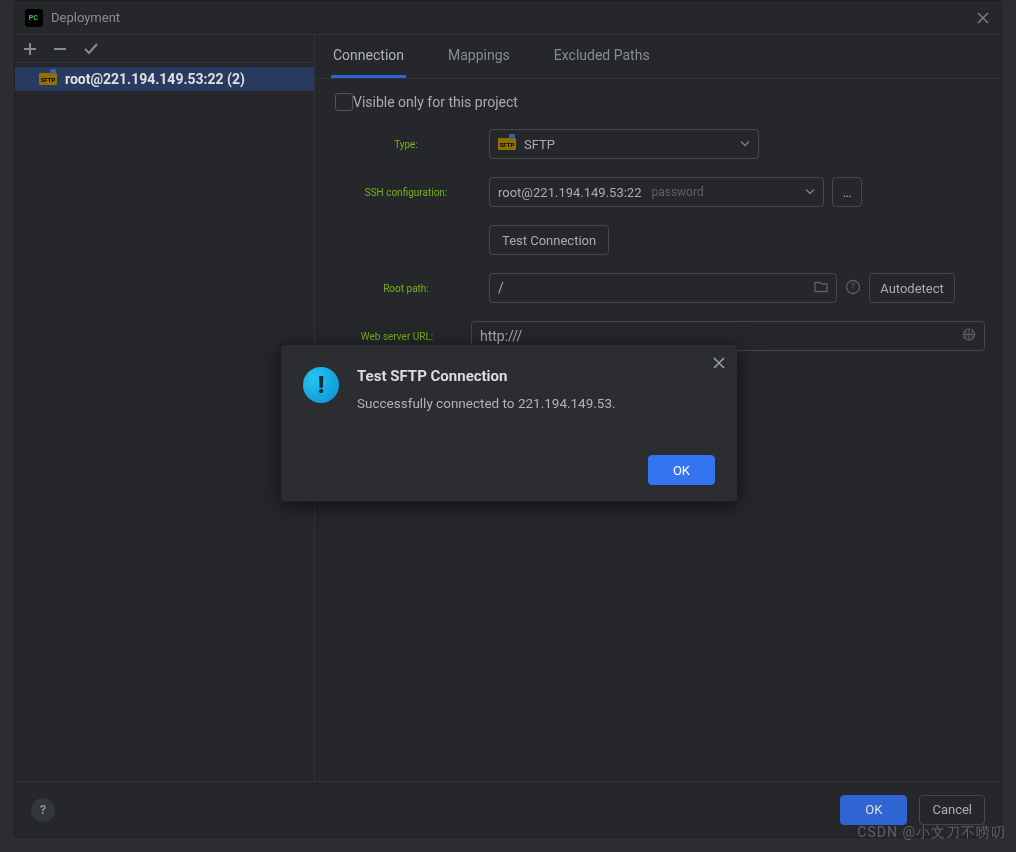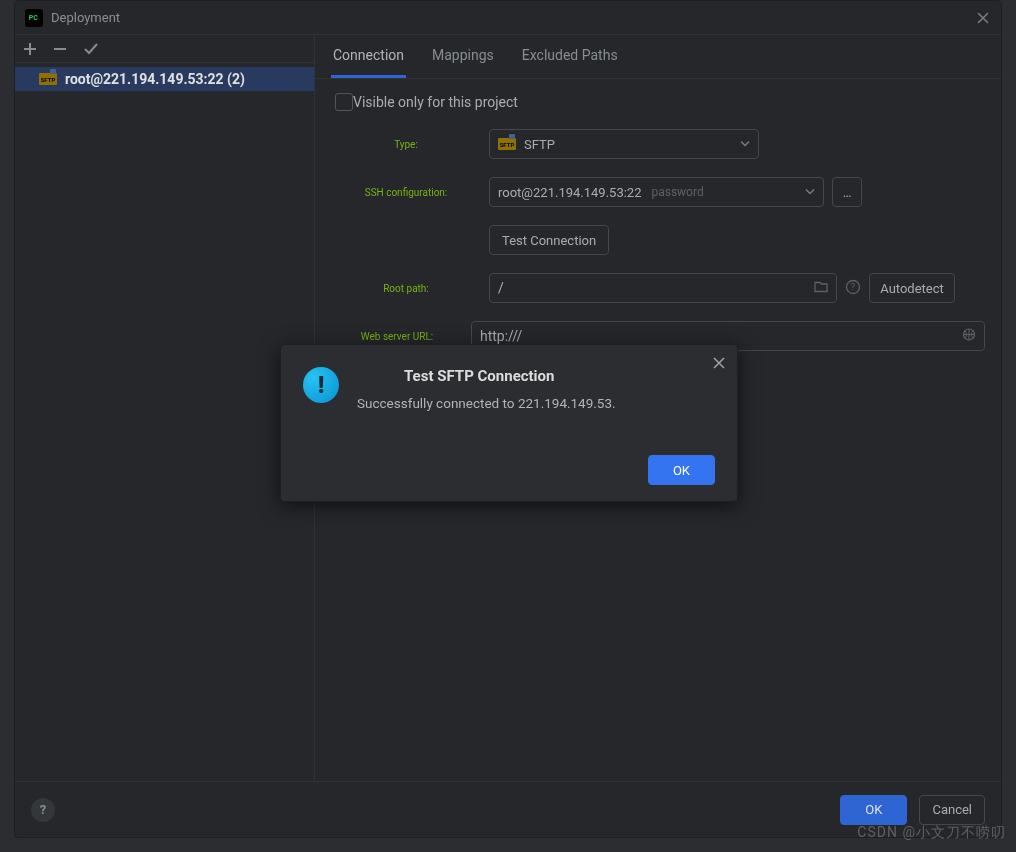--- a/index.html
+++ b/index.html
@@ -59,21 +59,21 @@
   }
   .sftp-icon-inner::before {
     content: ""; position: absolute; top: -4px; right: 1px; width: 6px; height: 5px;
     background: #4a6fa5; border-radius: 1px 1px 0 0;
   }
 
   .content {
     flex: 1; display: flex; flex-direction: column; min-width: 0;
   }
   .tabs {
-    display: flex; align-items: center; gap: 24px; padding: 0 16px;
+    display: flex; align-items: center; gap: 40px; padding: 0 16px;
     border-bottom: 1px solid #393b40; height: 44px;
   }
   .tab {
     color: #9aa0a6; font-size: 14px; height: 100%;
     display: flex; align-items: center; cursor: pointer;
     border-bottom: 3px solid transparent; padding: 0 2px;
   }
   .tab.active { color: #c8ccd2; border-bottom-color: #3574f0; }
 
   .form { padding: 14px 16px; display: flex; flex-direction: column; gap: 18px; }
@@ -144,21 +144,21 @@
   .modal .close {
     position: absolute; right: 12px; top: 12px; color: #9aa0a6; cursor: pointer;
   }
   .modal-body { display: flex; gap: 18px; }
   .info-icon {
     width: 36px; height: 36px; border-radius: 18px;
     background: radial-gradient(circle at 30% 30%, #27c3f3, #0891d1);
     display: flex; align-items: center; justify-content: center;
     color: #0b2a3a; font-size: 24px; font-weight: 900; flex-shrink: 0;
   }
-  .modal-text h3 { font-size: 15px; color: #dcdcdc; font-weight: 700; margin-bottom: 10px; margin-left: 47px; }
+  .modal-text h3 { font-size: 15px; color: #dcdcdc; font-weight: 700; margin-bottom: 10px; }
   .modal-text p { font-size: 13.5px; color: #b0b3b8; }
   .modal .btnrow { margin-top: auto; display: flex; justify-content: flex-end; }
 
   .watermark {
     position: absolute; right: 10px; bottom: 10px; color: rgba(200,200,200,0.35);
     font-size: 14px; letter-spacing: 1px;
   }
 </style>
 </head>
 <body>

